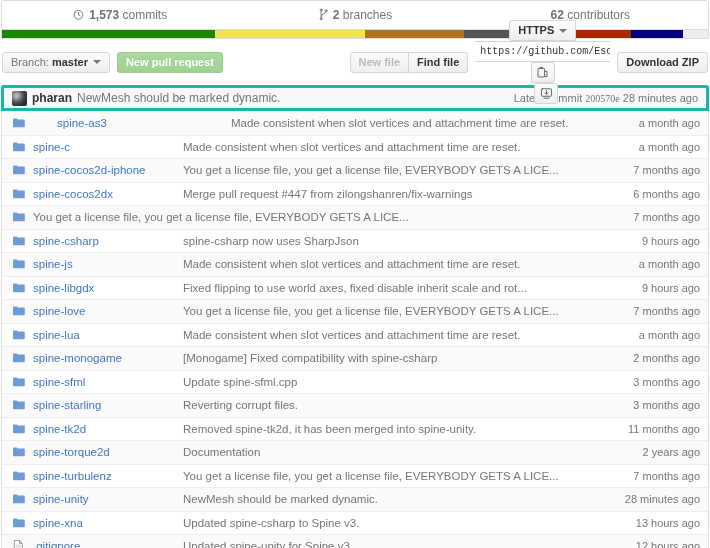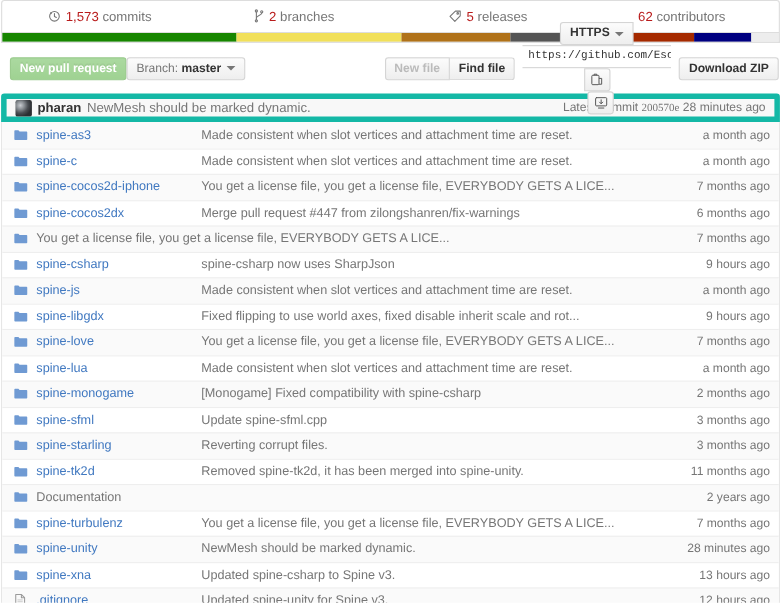--- a/index.html
+++ b/index.html
@@ -38,22 +38,22 @@
     align-items: center;
   }
   .numbers-summary li {
     flex: 1 1 0;
     text-align: center;
     font-size: 12px;
     color: #767676;
     white-space: nowrap;
   }
   .numbers-summary .num {
-    color: #b91c1c;
-    font-weight: normal;
+    color: #737373;
+    font-weight: bold;
   }
   .summary-icon {
     display: inline-block;
     vertical-align: -2px;
     margin-right: 4px;
     color: #767676;
   }
   .summary-icon svg { display: block; }
 
   
@@ -194,21 +194,21 @@
   .btn-zip { margin-left: 7px; }
 
   
   .commit-tease {
     display: flex;
     align-items: center;
     height: 26px;
     padding: 0 8px;
     margin: 8px 1px 0 1px;
     background: #f8f8f8;
-    border: 5px solid #14b8a6;
+    border: 3px solid #14b8a6;
     border-radius: 3px 3px 0 0;
     box-sizing: border-box;
     font-size: 12px;
     color: #767676;
   }
   .avatar {
     width: 15px;
     height: 15px;
     border-radius: 2px;
     margin-right: 5px;
@@ -259,21 +259,21 @@
     box-sizing: border-box;
     padding: 0 8px 0 10px;
     font-size: 11.5px;
   }
   .file-row:nth-child(odd) {
     background: #fafafa;
   }
   .file-row:nth-child(even) {
     background: #ffffff;
   }
-  .file-row:first-child { border-top: none; }
+  .file-row:first-child { border-top: none; gap: 24px; }
   .row-icon {
     width: 16px;
     flex: none;
     display: flex;
     align-items: center;
     margin-right: 5px;
   }
   .row-icon svg { display: block; }
   .file-name {
     width: 150px;
@@ -327,54 +327,43 @@
                 <circle cx="3" cy="2.4" r="1.2"></circle>
                 <circle cx="3" cy="13.4" r="1.2"></circle>
                 <circle cx="9" cy="3.4" r="1.2"></circle>
                 <path d="M9 4.7c0 3-6 2.6-6 5.6"></path>
               </g>
             </svg>
         </span><span class="num">2</span>
         <span>branches</span>
       </li>
       <li>
-        <span class="summary-icon">
-          <svg width="13" height="13" viewBox="0 0 16 16">
-              <g fill="none" stroke="#767676" stroke-width="1.2" stroke-linejoin="round">
-                <path d="M8.6 2.6H14v5.4l-6 6-5.4-5.4z"></path>
-                <circle cx="11.2" cy="5.2" r="0.9"></circle>
-              </g>
-            </svg>
-        </span><span class="num">5</span>
-        <span>releases</span>
-      </li>
-      <li>
         <span class="num">62</span>
         <span>contributors</span>
       </li>
     </ul>
   </div>
 
   <div class="repository-lang-stats-graph" id="lang-bar">
       <span class="lang-seg" style="background: rgb(23, 134, 0); width: 30.15%;"></span>
       <span class="lang-seg" style="background: rgb(241, 224, 90); width: 21.25%;"></span>
       <span class="lang-seg" style="background: rgb(176, 114, 25); width: 14%;"></span>
       <span class="lang-seg" style="background: rgb(85, 85, 85); width: 12%;"></span>
       <span class="lang-seg" style="background: rgb(165, 42, 0); width: 11.7%;"></span>
       <span class="lang-seg" style="background: rgb(0, 0, 128); width: 7.3%;"></span>
       <span class="lang-seg" style="background: rgb(237, 237, 237); width: 3.6%;"></span>
     </div>
 
   <div class="file-navigation">
-    <span class="btn btn-pull-request">New pull request</span>
     <span class="btn btn-branch">
       <span>Branch:</span>
       <span class="branch-name">master</span>
       <span class="caret"></span>
     </span>
+    <span class="btn btn-pull-request">New pull request</span>
 
     <div class="right-tools">
       <div class="btn-group">
         <span class="btn btn-disabled">New file</span>
         <span class="btn">Find file</span>
       </div>
       <div class="clone-group">
         <span class="btn btn-protocol">
           <span>HTTPS</span>
           <span class="caret"></span>
@@ -557,20 +546,21 @@
         <span class="file-name">spine-tk2d</span>
         <span class="file-message">Removed spine-tk2d, it has been merged into spine-unity.</span>
         <span class="file-age">11 months ago</span>
       </div>
       <div class="file-row">
         <span class="row-icon">
           <svg width="14" height="14" viewBox="0 0 16 16">
             <path fill="#6f9ad3" d="M1.2 3.6a.8.8 0 0 1 .8-.8h3.4l1.2 1.3h7.2a.8.8 0 0 1 .8.8v7.1a.8.8 0 0 1-.8.8H2a.8.8 0 0 1-.8-.8z"></path>
           </svg>
         </span>
+        <span class="file-name">spine-torque2d</span>
         <span class="file-message">Documentation</span>
         <span class="file-age">2 years ago</span>
       </div>
       <div class="file-row">
         <span class="row-icon">
           <svg width="14" height="14" viewBox="0 0 16 16">
             <path fill="#6f9ad3" d="M1.2 3.6a.8.8 0 0 1 .8-.8h3.4l1.2 1.3h7.2a.8.8 0 0 1 .8.8v7.1a.8.8 0 0 1-.8.8H2a.8.8 0 0 1-.8-.8z"></path>
           </svg>
         </span>
         <span class="file-name">spine-turbulenz</span>

